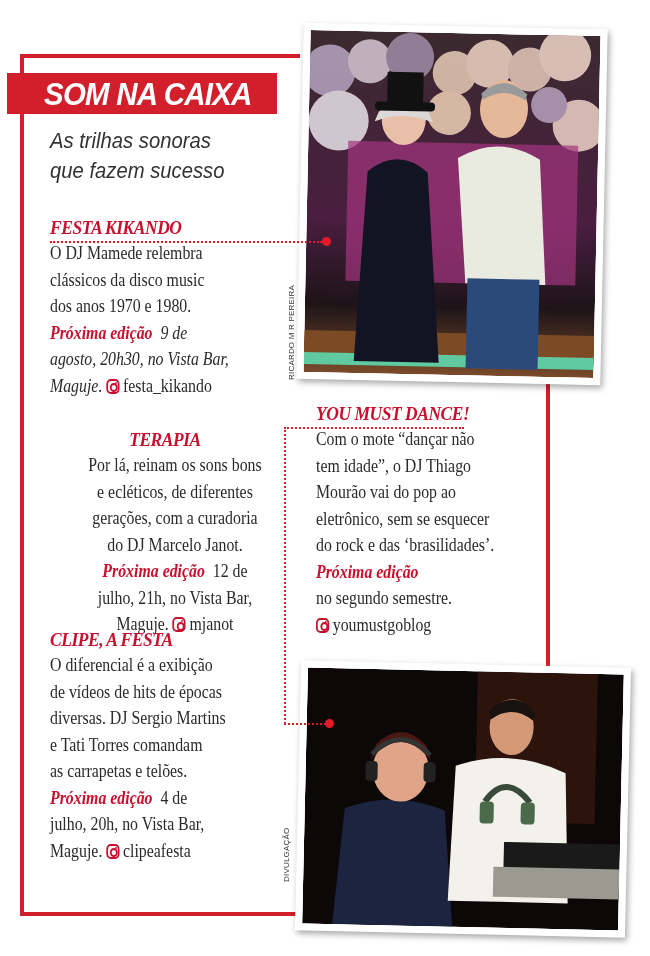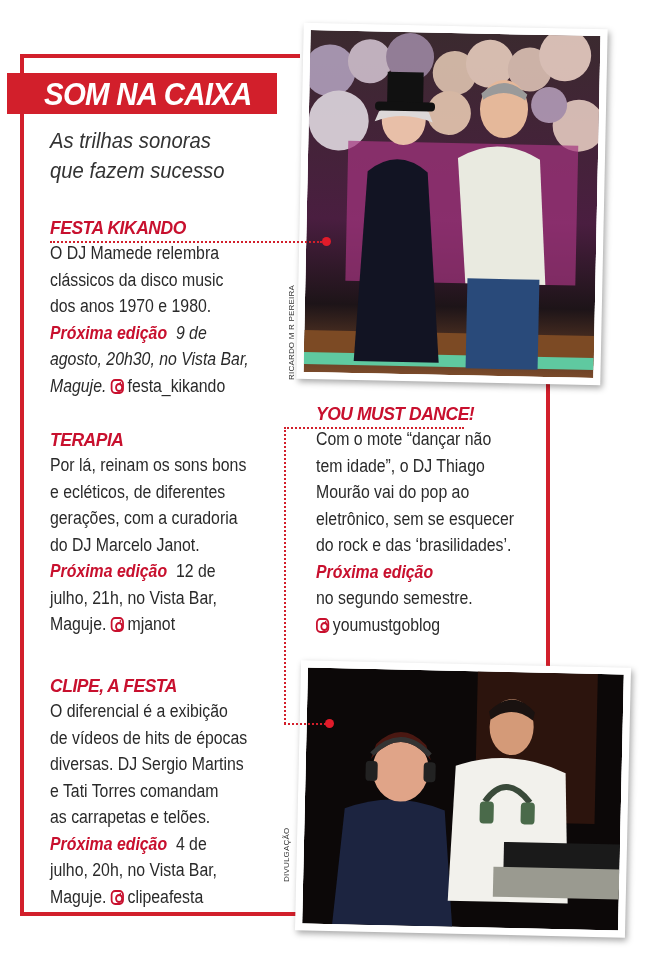--- a/index.html
+++ b/index.html
@@ -5,21 +5,21 @@
   html, body { margin:0; padding:0; }
   body { width:650px; height:956px; background:#ffffff; position:relative; overflow:hidden;
          font-family:"Liberation Sans", sans-serif; color:#2a2a2a; }
   .frame-line { position:absolute; background:#d21f2b; }
   .banner { position:absolute; left:7px; top:73px; width:270px; height:41px; background:#d21f2b; }
   .banner-text { position:absolute; left:44px; top:75px; color:#fff; font-style:italic; font-weight:bold;
                  font-size:32px; letter-spacing:-0.8px; line-height:38px; white-space:nowrap;
                  font-family:"Liberation Sans Narrow","Liberation Sans", sans-serif; transform:scaleX(0.92); transform-origin:left; }
   .subtitle { position:absolute; left:50px; top:126px; font-style:italic; font-size:22px; line-height:30px; color:#333;
               font-family:"Liberation Sans", sans-serif; transform:scaleX(0.92); transform-origin:left; }
-  .section { position:absolute; width:250px; }
+  .section { position:absolute; width:250px;font-family:Liberation Serif, serif; }
   .section h3 { margin:0; color:#c8102e; font-style:italic; font-weight:bold; font-size:19px; line-height:24px;
                 letter-spacing:-0.5px; transform:scaleX(0.92); transform-origin:left; white-space:nowrap; }
   .section .body { font-size:18px; line-height:26.5px; color:#2a2a2a; transform:scaleX(0.88); transform-origin:left top; width:284px; }
   .section .body p { margin:0; }
   .next-label { color:#c8102e; font-weight:bold; font-style:italic; }
   .italic { font-style:italic; }
   .ig { display:inline-block; width:15px; height:15px; border:2.5px solid #c8102e; border-radius:5px; position:relative;
         vertical-align:-2px; margin-right:4px; box-sizing:border-box; }
   .ig::before { content:""; position:absolute; left:2.5px; top:2.5px; width:5px; height:5px; border:2px solid #c8102e; border-radius:50%; }
   .ig::after { content:""; position:absolute; right:1px; top:1px; width:2px; height:2px; background:#c8102e; border-radius:50%; }
@@ -129,34 +129,34 @@
   <div class="body">
     <p>O DJ Mamede relembra</p>
     <p>clássicos da disco music</p>
     <p>dos anos 1970 e 1980.</p>
     <p><span class="next-label">Próxima edição</span>&nbsp;&nbsp;<span class="italic">9 de</span></p>
     <p class="italic">agosto, 20h30, no Vista Bar,</p>
     <p><span class="italic">Maguje.</span> <span class="ig"></span><span>festa_kikando</span></p>
   </div>
 </div>
 
-<div class="section" style="left:50px; top:428px;">
+<div class="section" style="left:50px; top:428px;text-align:center;">
   <h3>TERAPIA</h3>
   <div class="body">
     <p>Por lá, reinam os sons bons</p>
     <p>e ecléticos, de diferentes</p>
     <p>gerações, com a curadoria</p>
     <p>do DJ Marcelo Janot.</p>
     <p><span class="next-label">Próxima edição</span>&nbsp;&nbsp;<span>12 de</span></p>
     <p>julho, 21h, no Vista Bar,</p>
     <p><span>Maguje.</span> <span class="ig"></span><span>mjanot</span></p>
   </div>
 </div>
 
-<div class="section" style="left:50px; top:674px;">
+<div class="section" style="left:50px; top:628px;">
   <h3>CLIPE, A FESTA</h3>
   <div class="body">
     <p>O diferencial é a exibição</p>
     <p>de vídeos de hits de épocas</p>
     <p>diversas. DJ Sergio Martins</p>
     <p>e Tati Torres comandam</p>
     <p>as carrapetas e telões.</p>
     <p><span class="next-label">Próxima edição</span>&nbsp;&nbsp;<span>4 de</span></p>
     <p>julho, 20h, no Vista Bar,</p>
     <p><span>Maguje.</span> <span class="ig"></span><span>clipeafesta</span></p>

